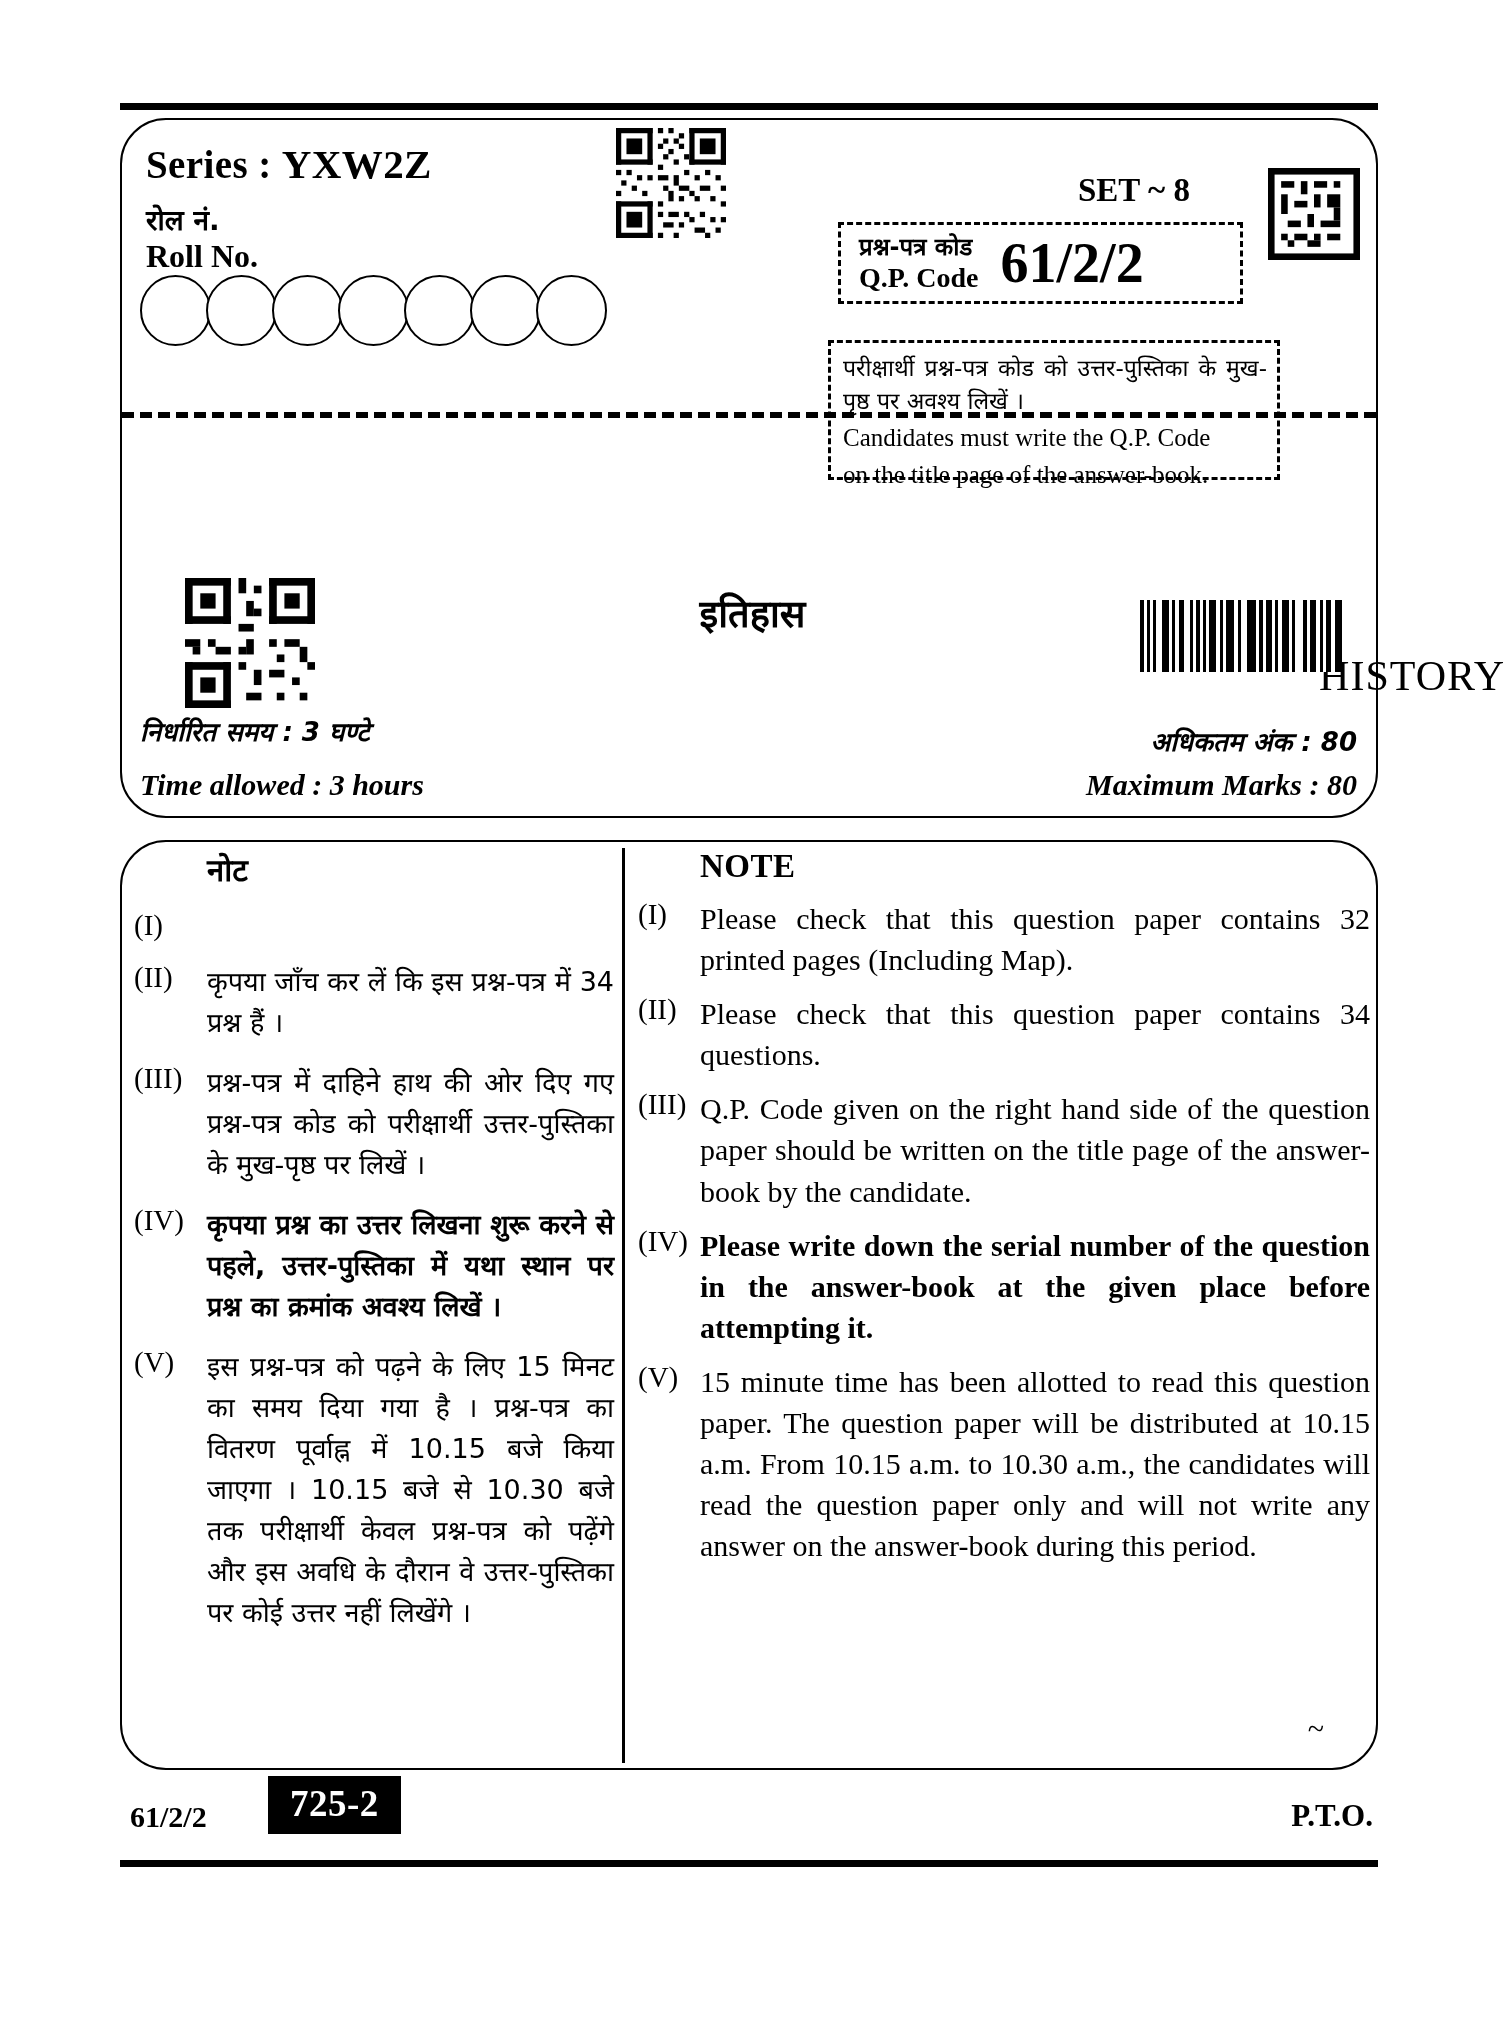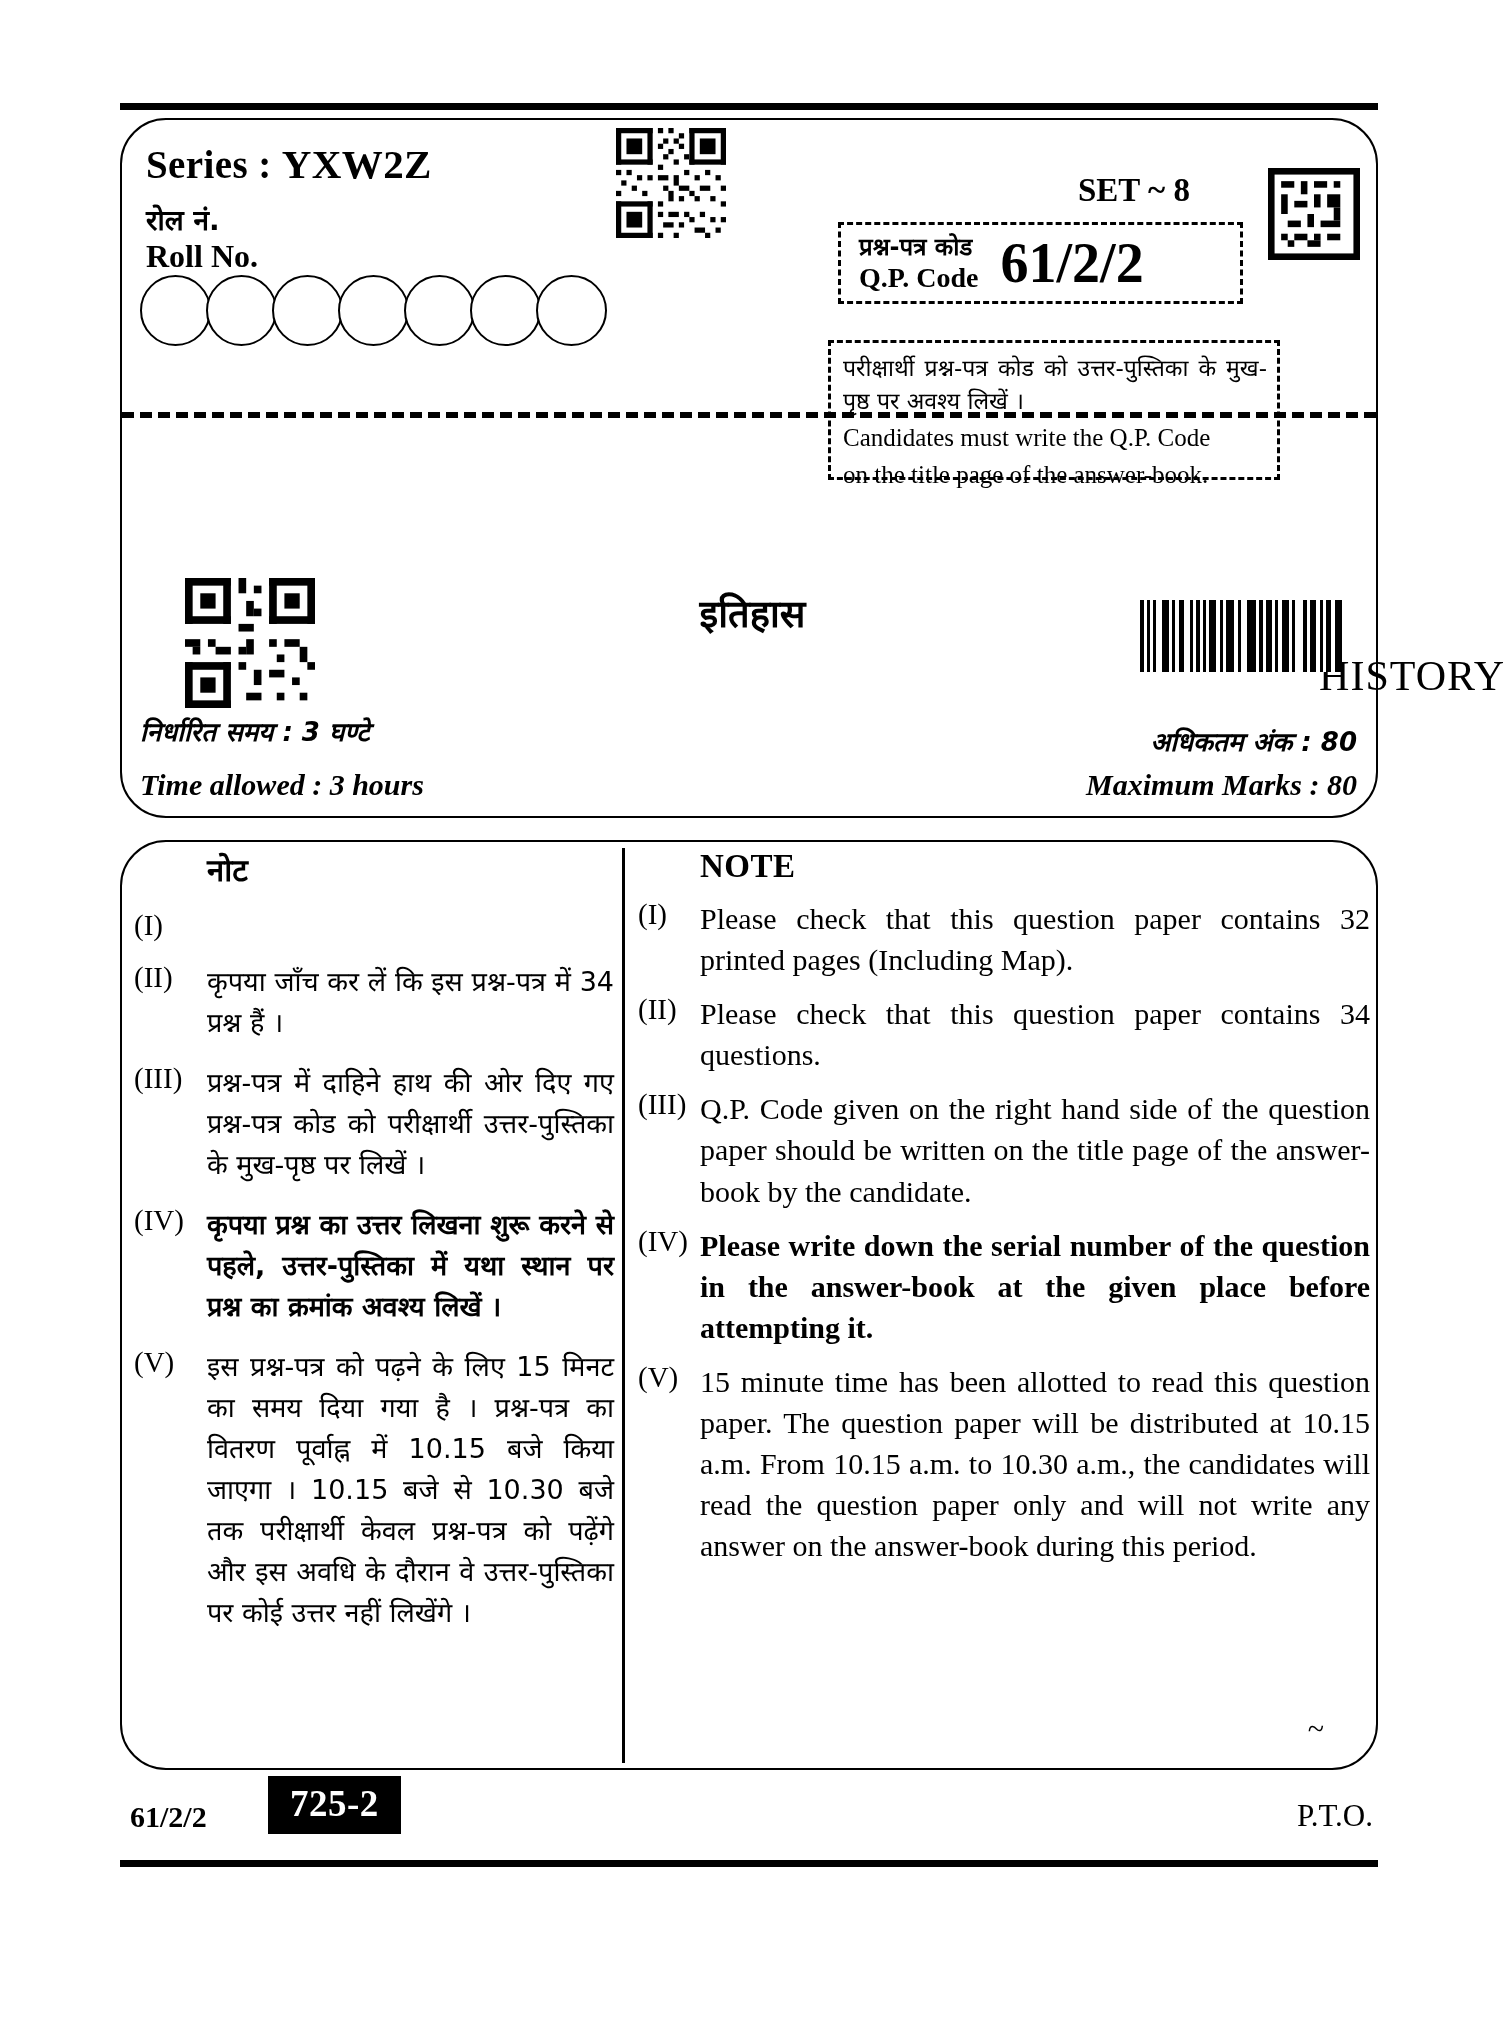--- a/index.html
+++ b/index.html
@@ -265,21 +265,21 @@
     letter-spacing: .5px;
     white-space: nowrap;
   }
   .foot-page {
     position: absolute; left: 0; top: 1798px; width: 1505px;
     text-align: center;
     font-size: 31px; font-weight: bold;
   }
   .foot-pto {
     position: absolute; right: 132px; top: 1798px;
-    font-size: 31px; font-weight: normal; white-space: nowrap;
+    font-size: 31px; font-weight: bold; white-space: nowrap;
   }
 </style>
 </head>
 <body>
 
 <div class="page">
 
   <div class="rule-top"></div>
 
   <div class="header-box"></div>

